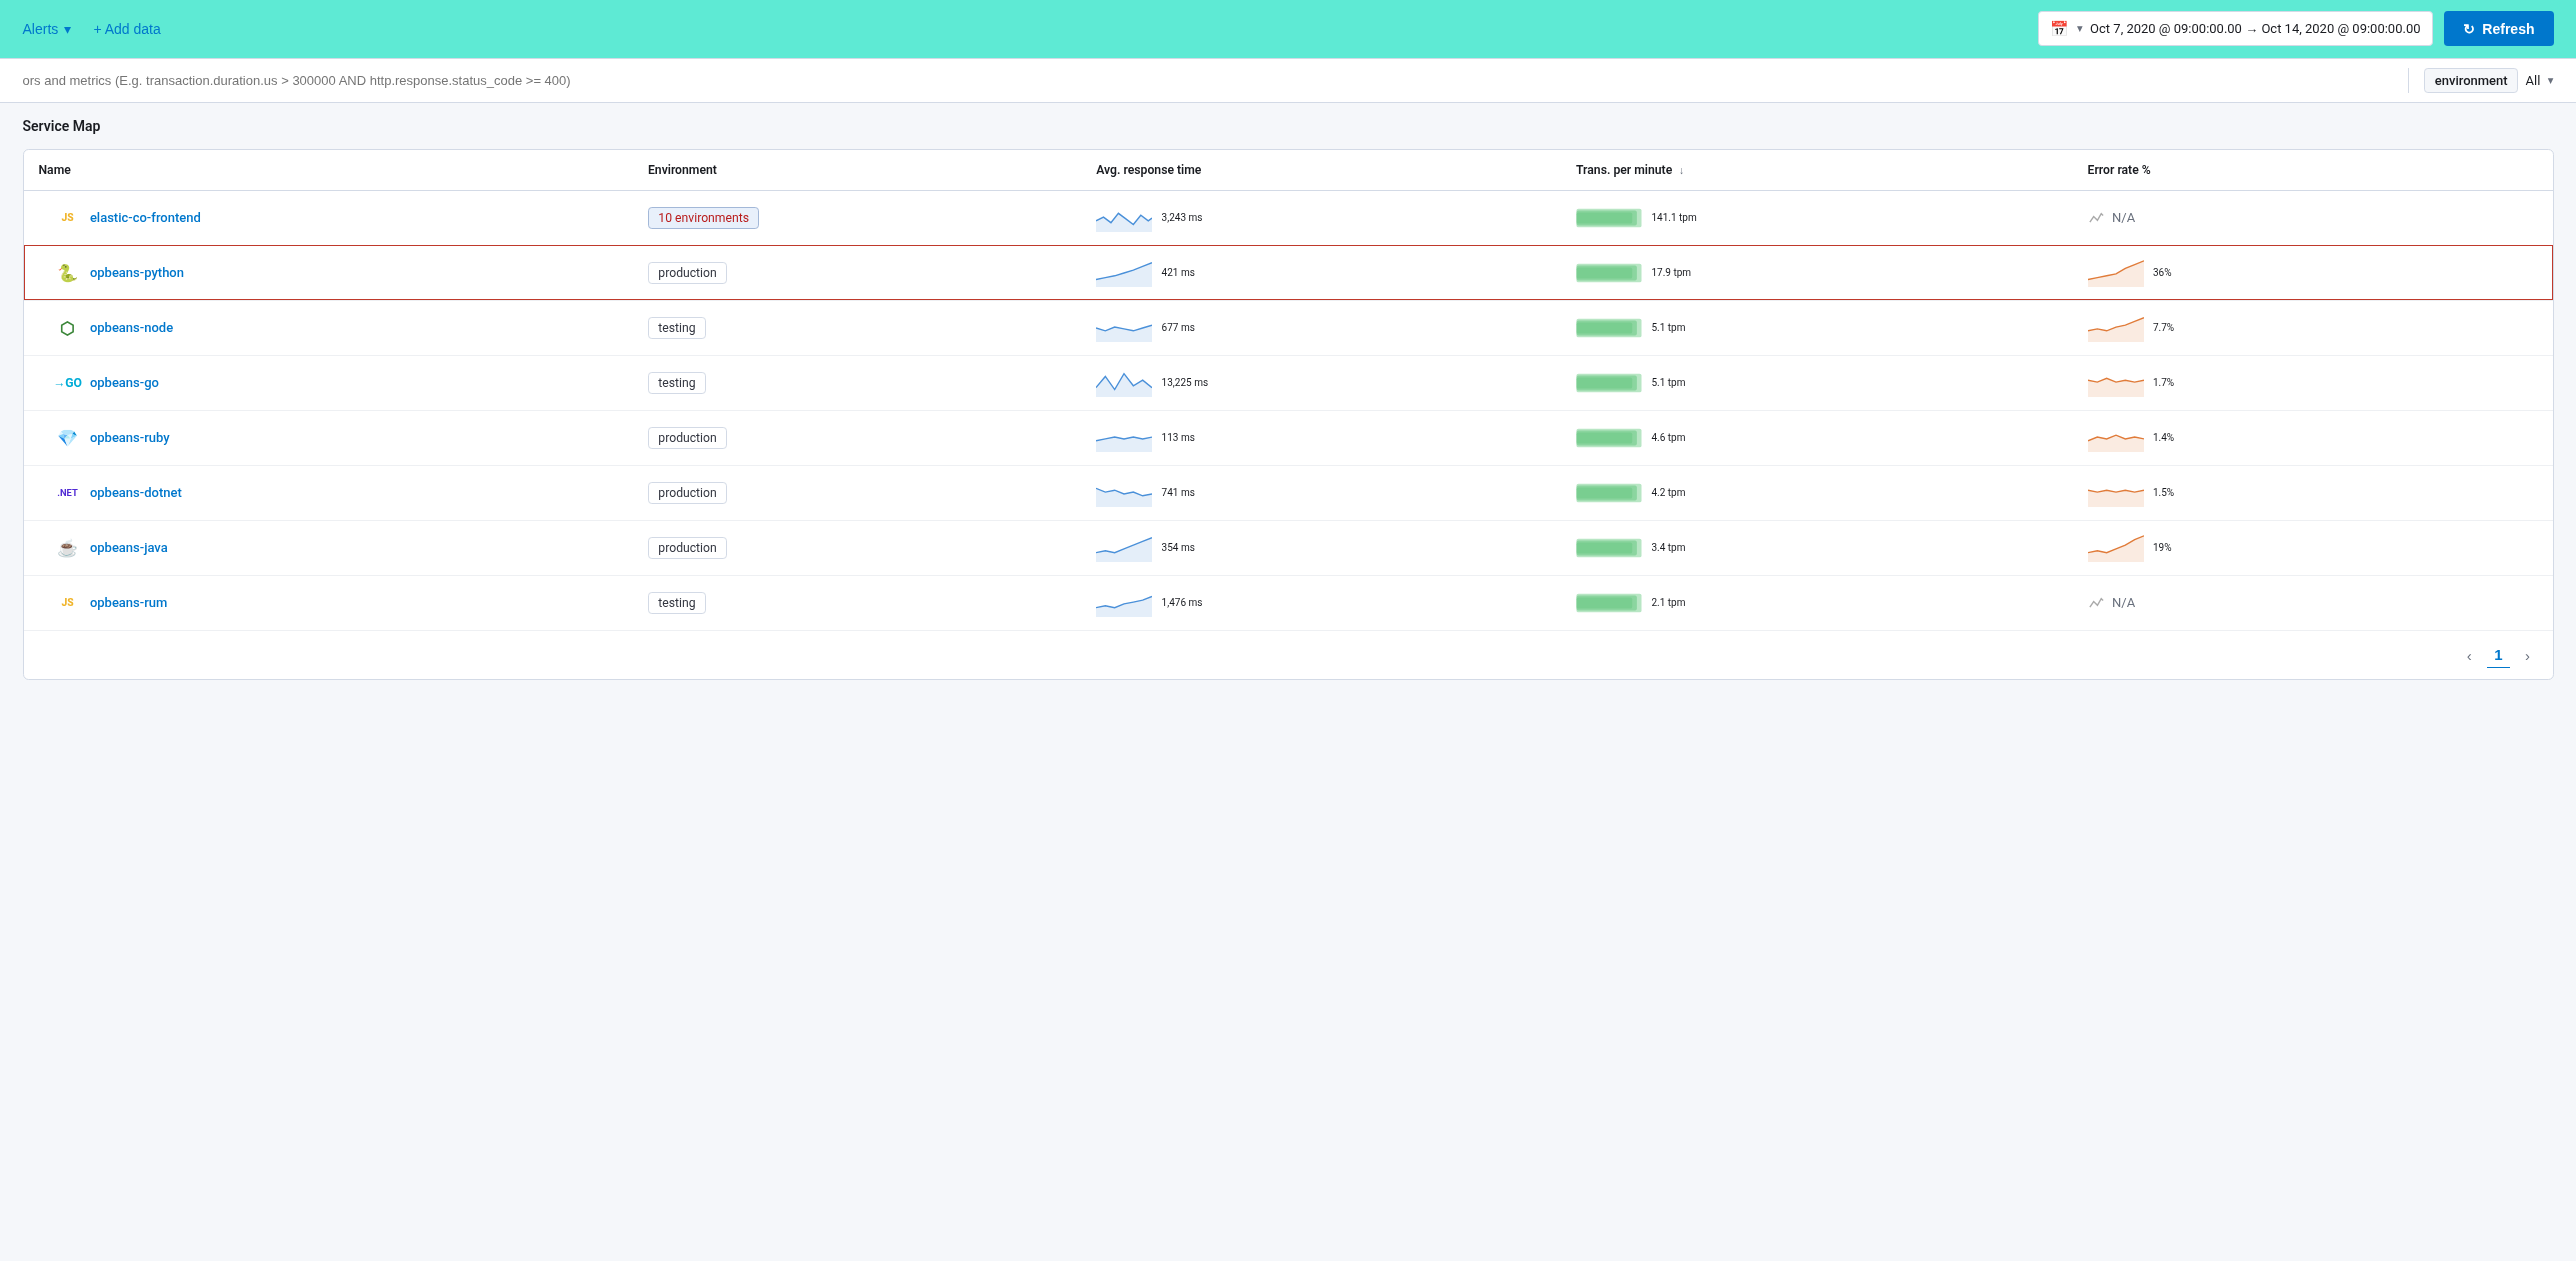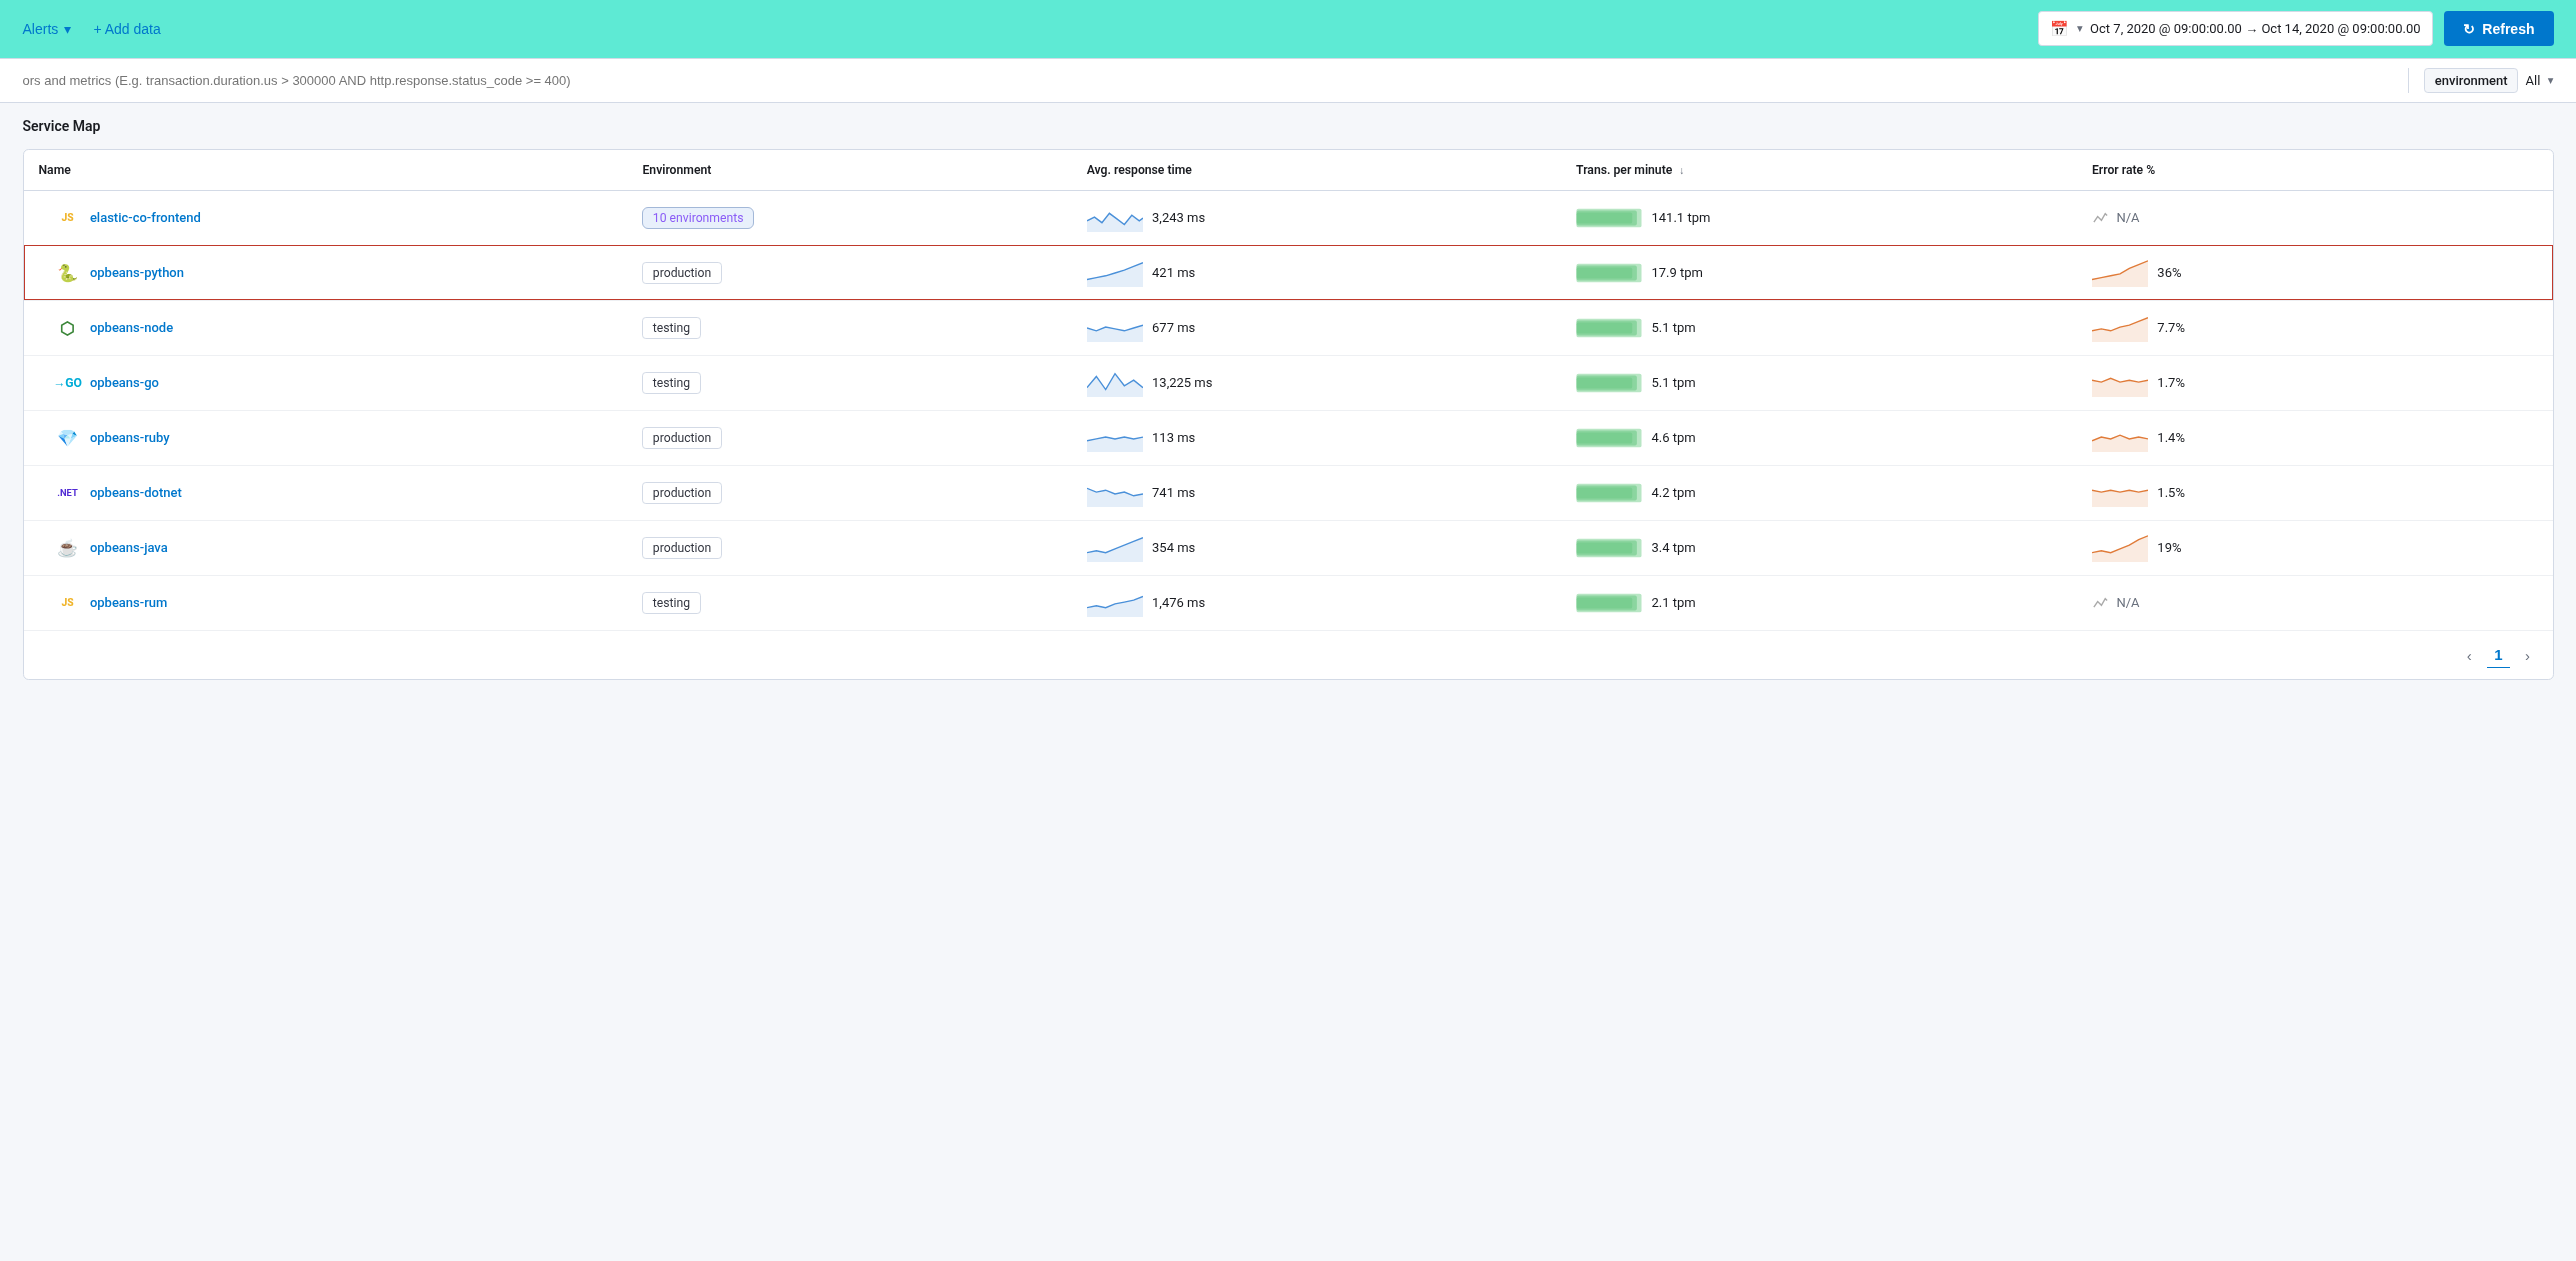--- a/index.html
+++ b/index.html
@@ -212,31 +212,30 @@
       padding: 2.8px 9.4px;
       border: 0.9px solid #d3dae6;
       border-radius: 3.8px;
       font-size: 12.2px;
       color: #343741;
       background: #fff;
     }
     .env-badge.multi {
       background: #e8f0fb;
       border-color: #a3b8d8;
-      color: #8b5cf6;
-      border-radius: 6px;
+      color: #b91c1c;
     }
     .metric-cell {
       display: flex;
       align-items: center;
       gap: 9.4px;
       white-space: nowrap;
     }
     .metric-value {
-      font-size: 13px;
+      font-size: 10px;
       color: #1a1c21;
       min-width: 56px;
     }
     .sparkline {
       width: 56px;
       height: 28px;
       flex-shrink: 0;
     }
     .tpm-bar {
       width: 66px;

